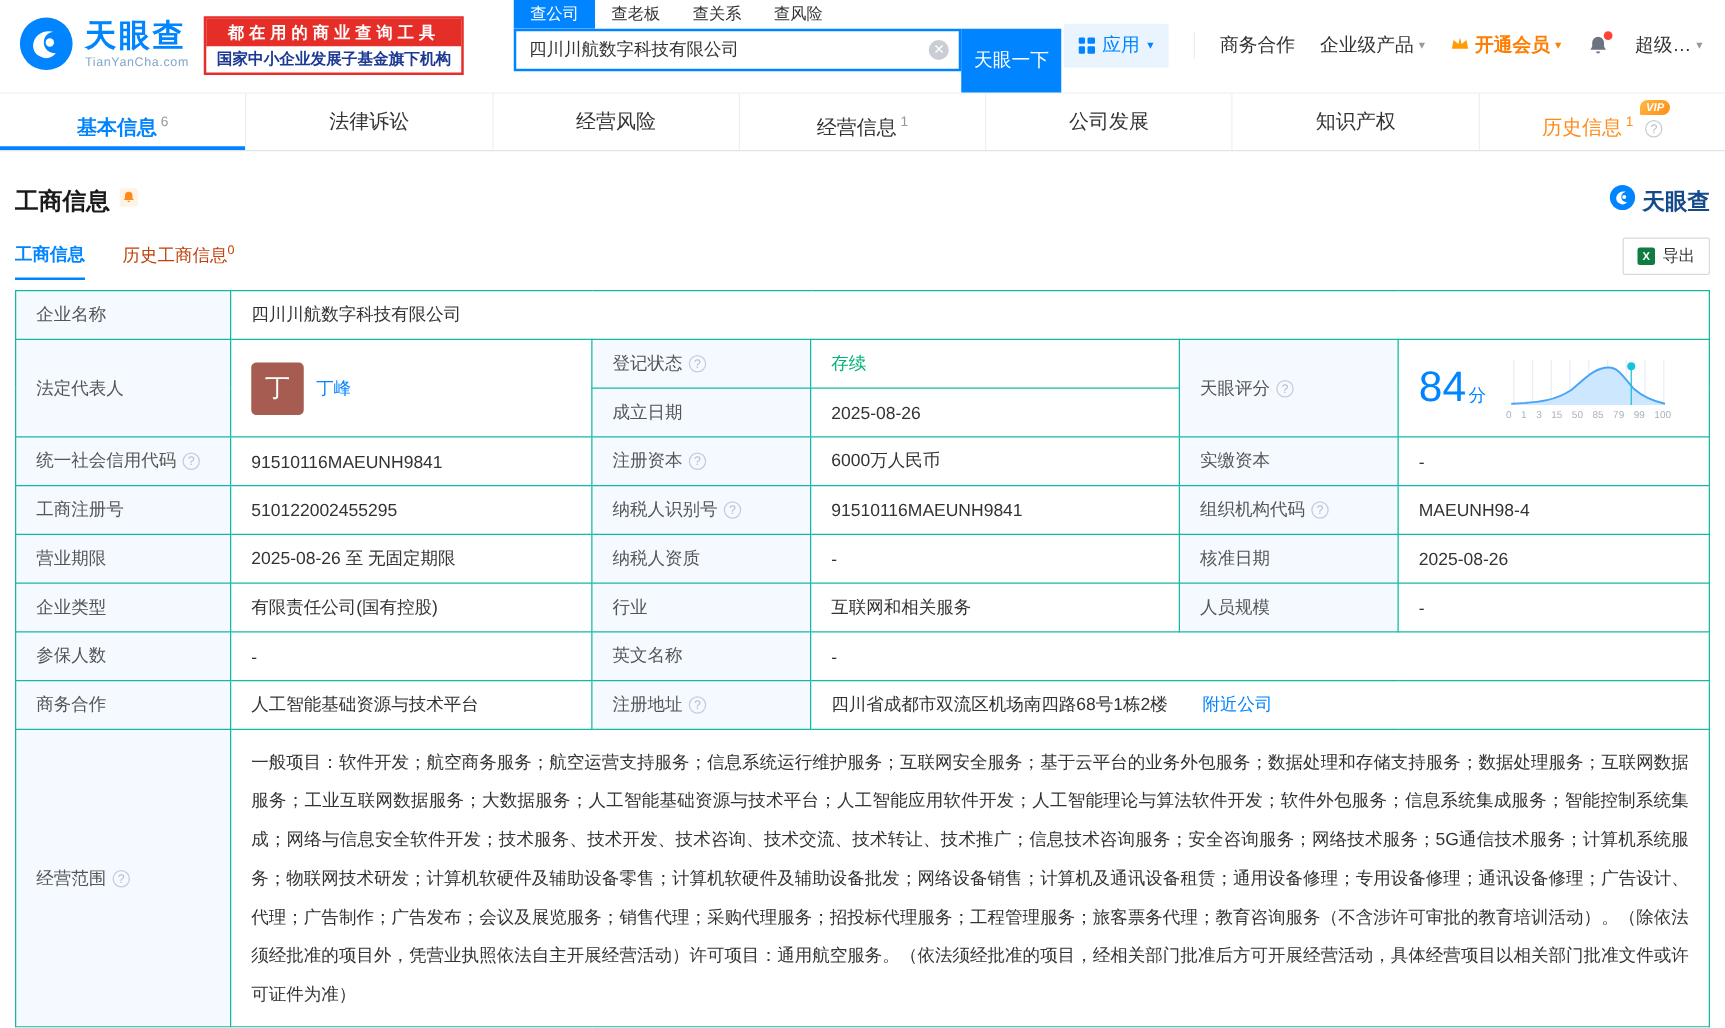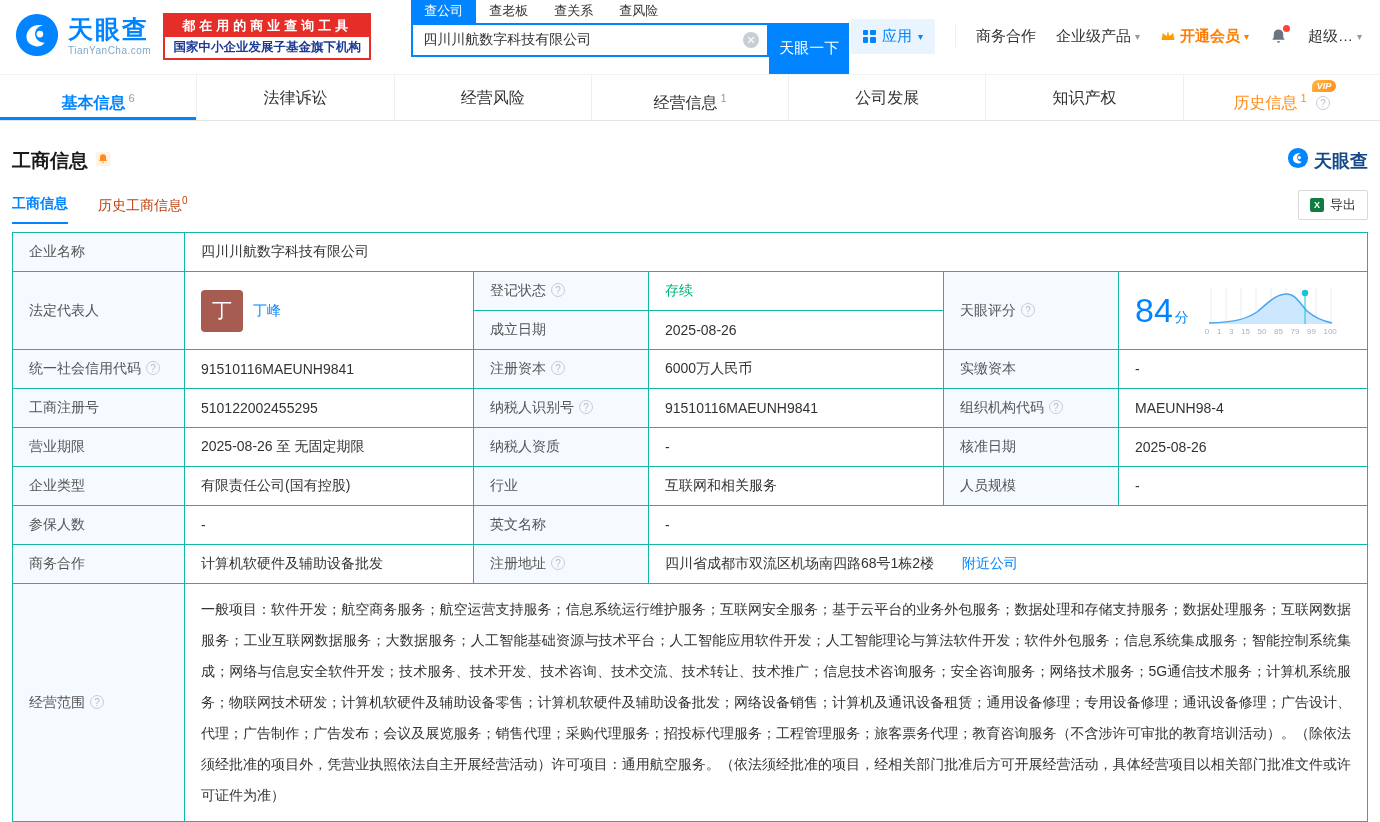--- a/index.html
+++ b/index.html
@@ -356,21 +356,21 @@
 
     <tr>
       <td class="lbl">参保人数</td>
       <td class="val">-</td>
       <td class="lbl">英文名称</td>
       <td class="val" colspan="3">-</td>
     </tr>
 
     <tr>
       <td class="lbl">商务合作</td>
-      <td class="val">计算机软硬件及辅助设备批发</td>
+      <td class="val">人工智能基础资源与技术平台</td>
       <td class="lbl">
         <span>注册地址</span><span class="help"></span>
       </td>
       <td class="val" colspan="3">
         <span>四川省成都市双流区机场南四路68号1栋2楼</span>
         <a class="link near-link">附近公司</a>
       </td>
     </tr>
 
     <tr>

